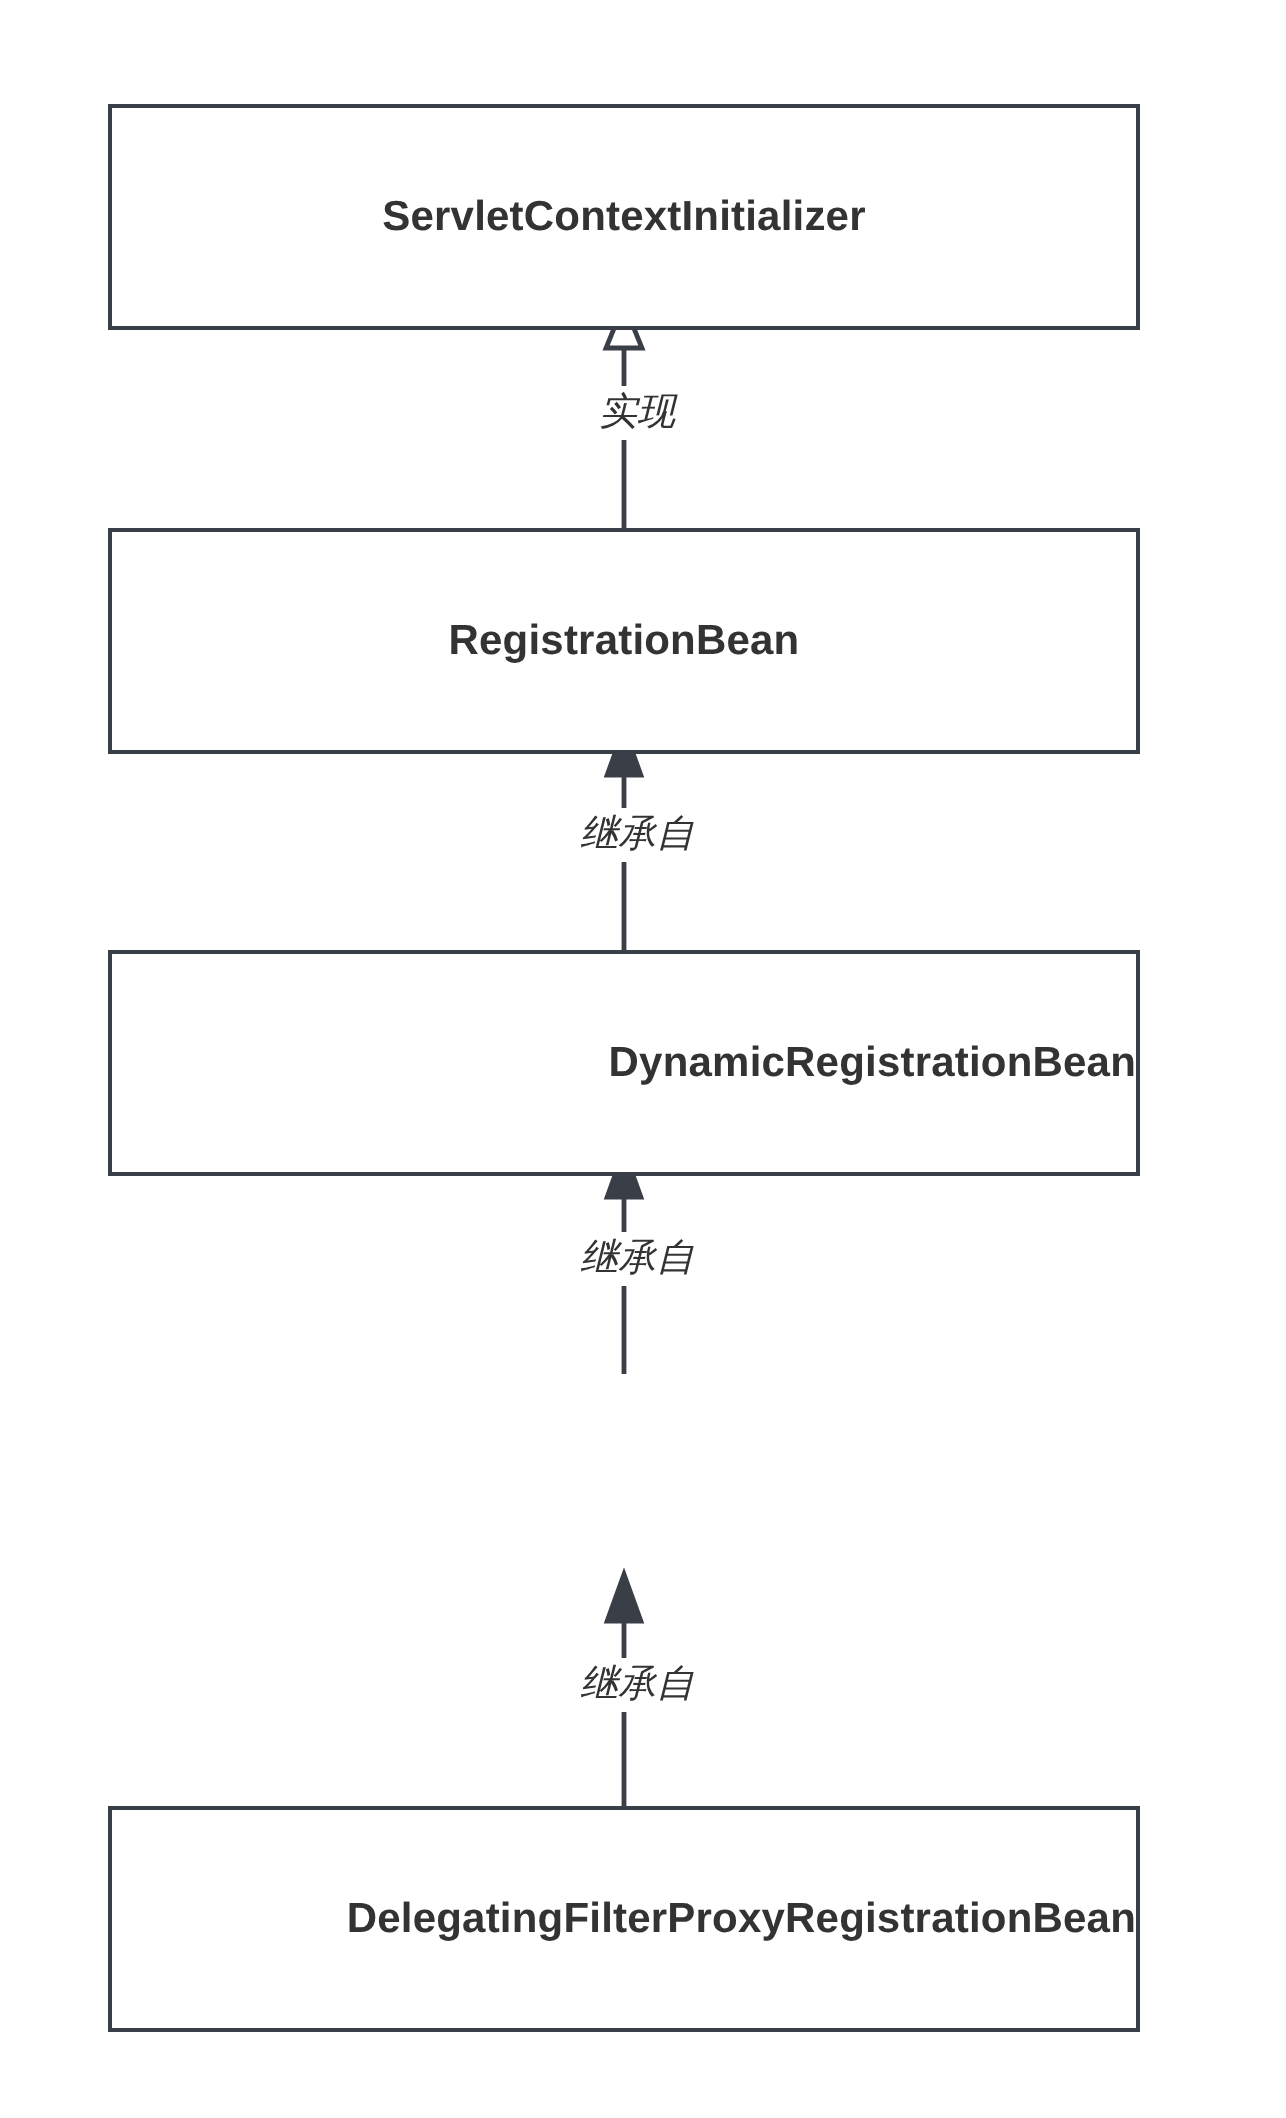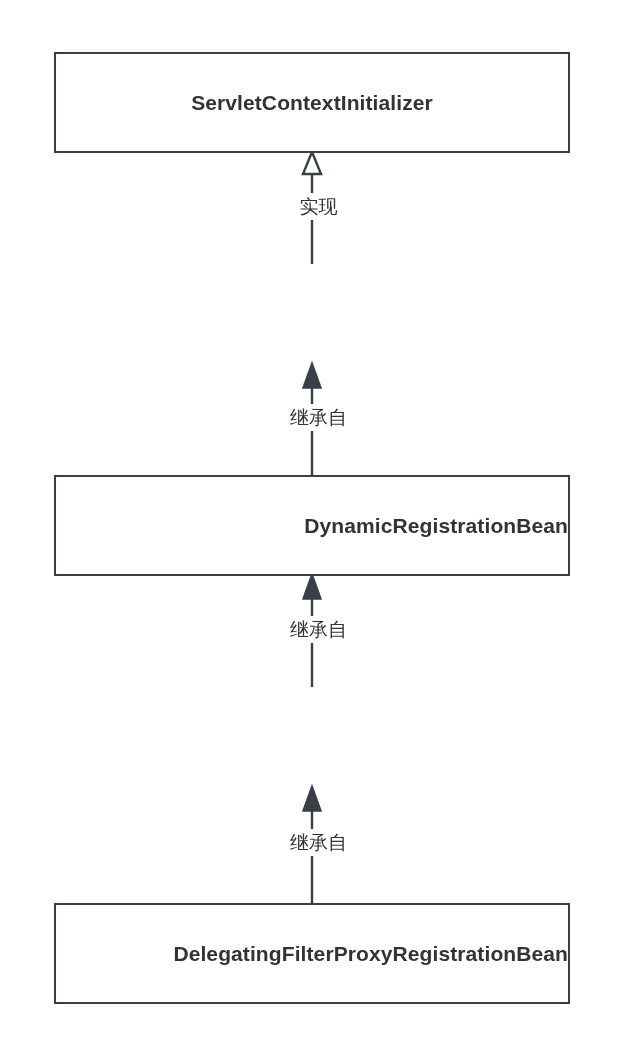--- a/index.html
+++ b/index.html
@@ -22,21 +22,21 @@
     top: 0;
     width: 643px;
     height: 1059px;
   }
 
   
   .node {
     position: absolute;
     left: 54px;
     width: 516px;
-    height: 101px;
+    height: 113px;
     box-sizing: border-box;
     border: 2px solid #3a3f47;
     background: #ffffff;
     display: flex;
     align-items: center;
     justify-content: center;
     z-index: 3;
   }
   .node-label {
     font-size: 21px;
@@ -52,20 +52,21 @@
   .node-2 { top: 475px; justify-content: flex-end; }
   .node-3 { top: 687px; }
   .node-4 { top: 903px; justify-content: flex-end; }
 
   
   .edge {
     position: absolute;
     left: 0;
     width: 637px;
     z-index: 1;
+    font-style: italic;
   }
   .edge-0 { top: 149px; height: 115px; }
   .edge-1 { top: 361px; height: 114px; }
   .edge-2 { top: 572px; height: 115px; }
   .edge-3 { top: 784px; height: 119px; }
 
   .edge svg {
     display: block;
     width: 643px;
     height: 100%;
@@ -99,20 +100,23 @@
   </div>
 
   <div class="edge edge-0">
     <svg viewBox="0 0 643 115" preserveAspectRatio="none">
       <line x1="312" y1="115" x2="312" y2="25" stroke="#3a3f47" stroke-width="2.4"></line>
       <polygon points="312,3 303,25 321,25" fill="#ffffff" stroke="#3a3f47" stroke-width="2.4" stroke-linejoin="miter"></polygon>
     </svg>
     <span class="edge-label">实现</span>
   </div>
 
+  <div class="node node-1">
+    <span class="node-label">RegistrationBean</span>
+  </div>
 
   <div class="edge edge-1">
     <svg viewBox="0 0 643 114" preserveAspectRatio="none">
       <line x1="312" y1="114" x2="312" y2="24" stroke="#3a3f47" stroke-width="2.4"></line>
       <polygon points="312,2 303,27 321,27" fill="#3a3f47" stroke="#3a3f47" stroke-width="1.6" stroke-linejoin="miter"></polygon>
     </svg>
     <span class="edge-label">继承自</span>
   </div>
 
   <div class="node node-2">

